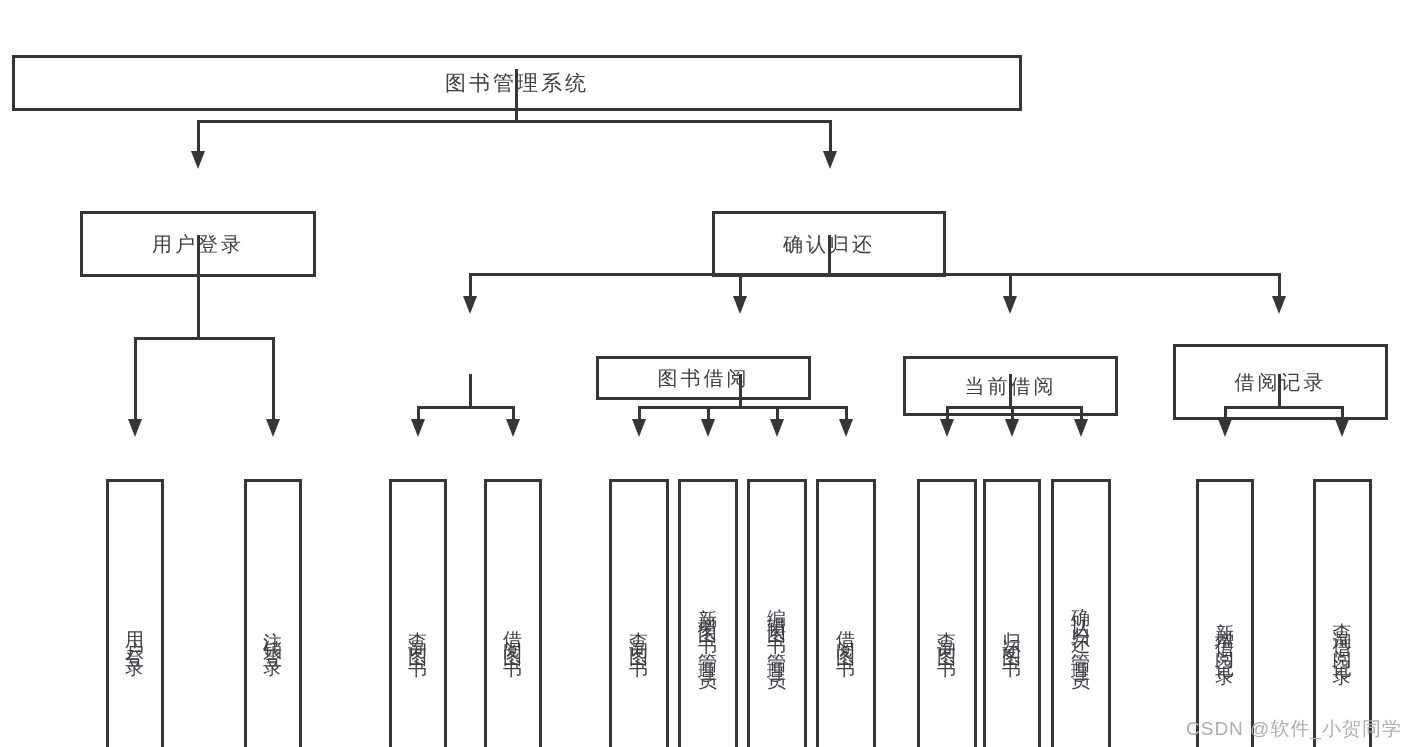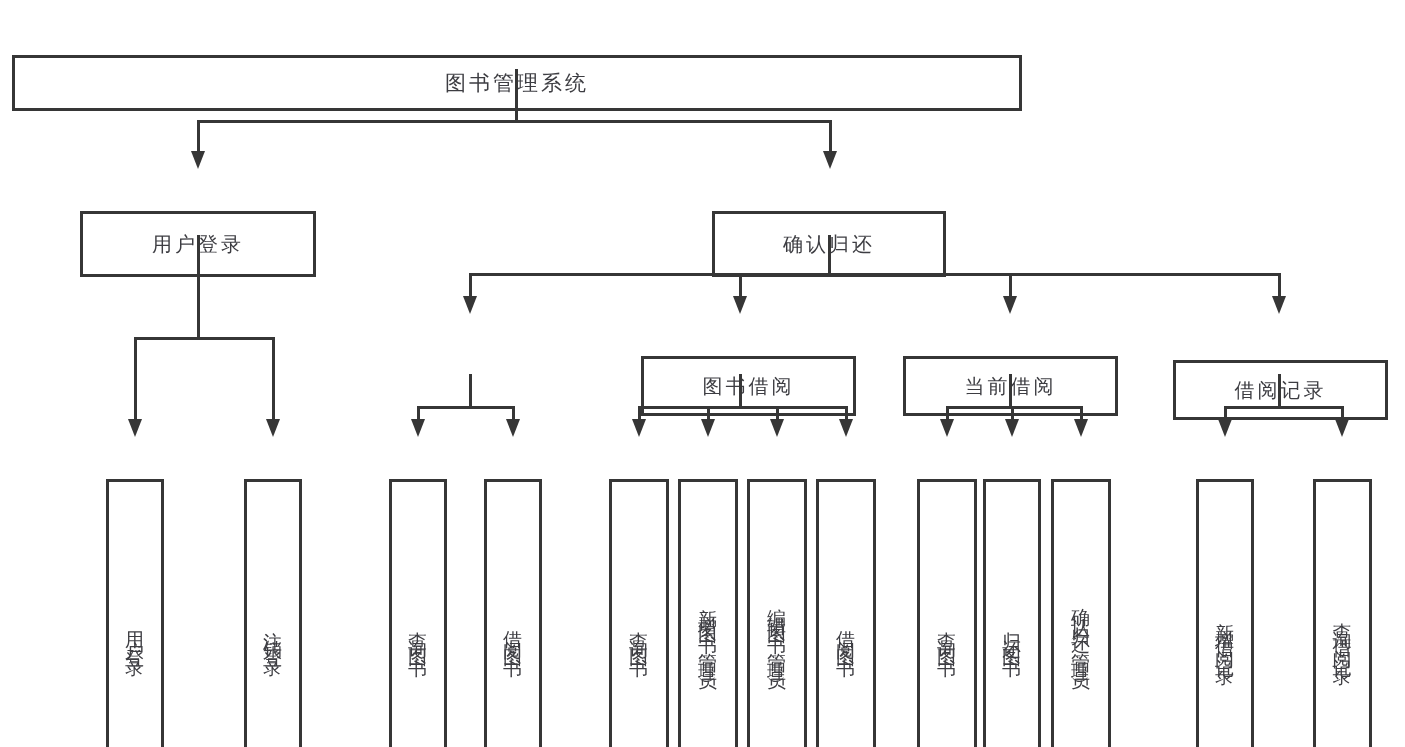--- a/index.html
+++ b/index.html
@@ -76,23 +76,23 @@
   <div class="hline" style="left:469px;top:273px;width:812px"></div>
   <div class="vline" style="left:469px;top:273px;height:25px"></div>
   <div class="arrow" style="left:463px;top:296px"></div>
   <div class="vline" style="left:739px;top:273px;height:25px"></div>
   <div class="arrow" style="left:733px;top:296px"></div>
   <div class="vline" style="left:1009px;top:273px;height:25px"></div>
   <div class="arrow" style="left:1003px;top:296px"></div>
   <div class="vline" style="left:1278px;top:273px;height:25px"></div>
   <div class="arrow" style="left:1272px;top:296px"></div>
 
-  <div class="node" style="left:641px;top:314px;width:215px;height:60px">图书借阅</div>
+  <div class="node" style="left:596px;top:314px;width:215px;height:44px">图书借阅</div>
   <div class="node" style="left:903px;top:314px;width:215px;height:60px">当前借阅</div>
-  <div class="node" style="left:1173px;top:318px;width:215px;height:60px">借阅记录</div>
+  <div class="node" style="left:1173px;top:302px;width:215px;height:76px">借阅记录</div>
 
   <div class="vline" style="left:197px;top:235px;height:104px"></div>
   <div class="hline" style="left:134px;top:337px;width:141px"></div>
   <div class="vline" style="left:134px;top:337px;height:84px"></div>
   <div class="arrow" style="left:128px;top:419px"></div>
   <div class="vline" style="left:272px;top:337px;height:84px"></div>
   <div class="arrow" style="left:266px;top:419px"></div>
 
   <div class="vline" style="left:469px;top:374px;height:34px"></div>
   <div class="hline" style="left:417px;top:406px;width:98px"></div>
@@ -165,14 +165,15 @@
     <span class="vtext">确认归还（管理员）</span>
     </div>
 
   <div class="vnode" style="left:1196px;top:437px;width:58px;height:300px">
     <span class="vtext">新增借阅记录</span>
     </div>
   <div class="vnode" style="left:1313px;top:437px;width:59px;height:300px">
     <span class="vtext">查询借阅记录</span>
     </div>
 
+  <div class="watermark">CSDN @软件_小贺同学</div>
 
 </div>
 
 </body></html>

